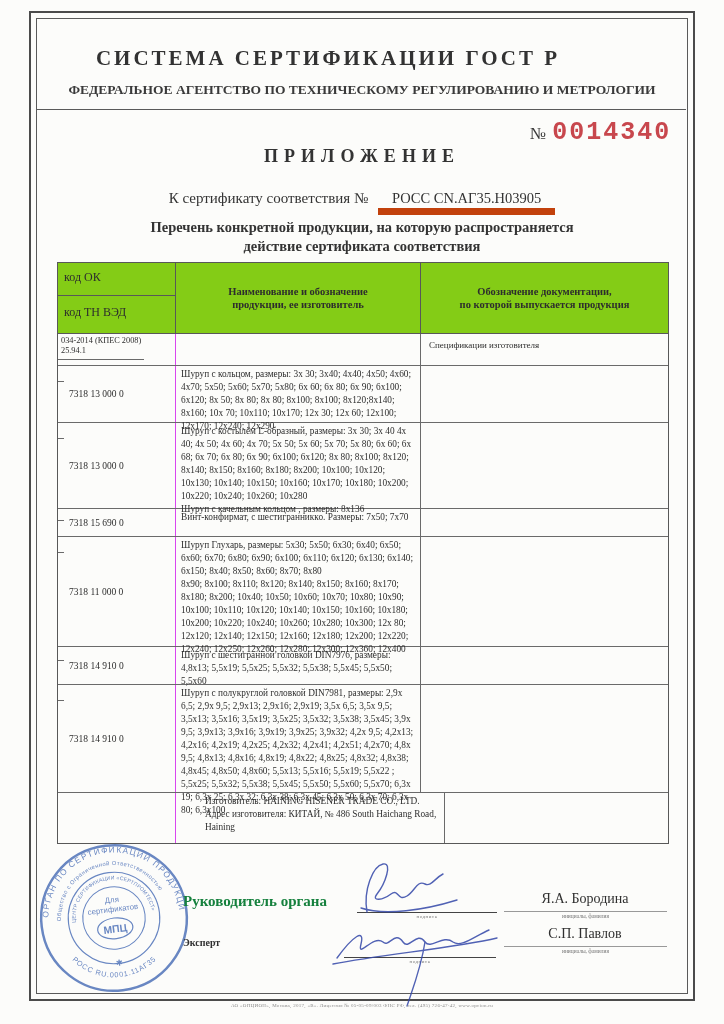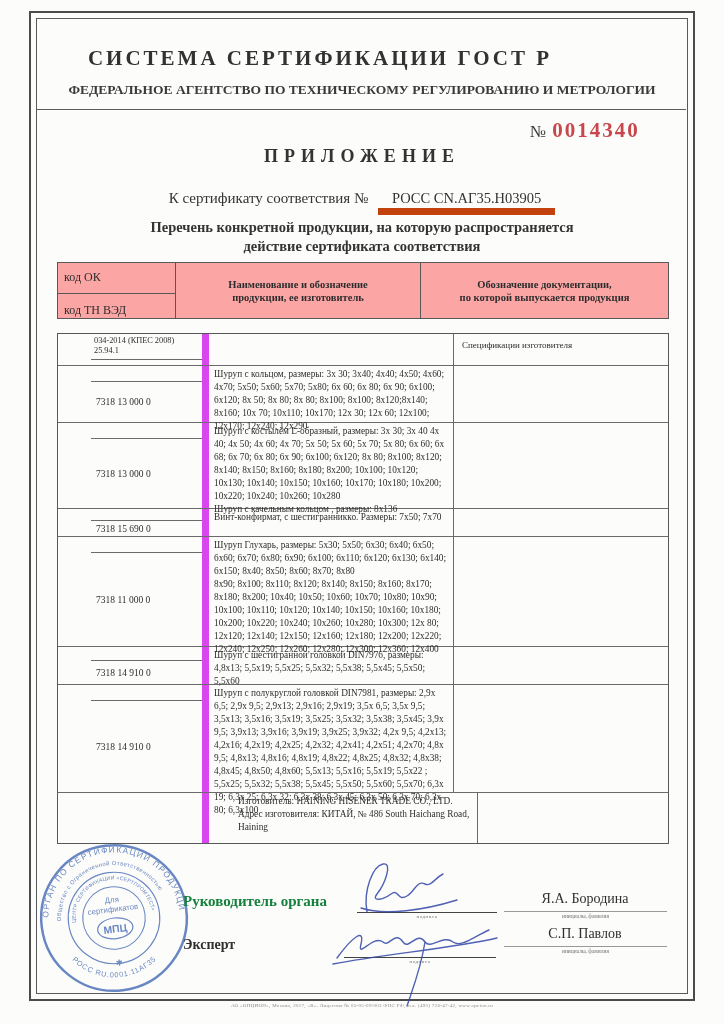--- a/index.html
+++ b/index.html
@@ -3,72 +3,72 @@
 <meta charset="utf-8">
 <style>
   html,body{margin:0;padding:0;background:#e9e9e7;}
   #page{position:relative;width:724px;height:1024px;background:#fcfcfa;overflow:hidden;
         font-family:"Liberation Serif", serif;color:#2d2d2d;}
   .abs{position:absolute;}
   
   .frame-outer{left:29px;top:11px;width:662px;height:986px;border:2px solid #4b4b4b;}
   .frame-inner{left:36px;top:18px;width:650px;height:974px;border:1px solid #5a5a5a;}
   
-  .sys-title{left:8px;top:46px;width:624px;text-align:center;font-size:21px;font-weight:bold;
+  .sys-title{left:16px;top:46px;width:624px;text-align:center;font-size:21px;font-weight:bold;
              letter-spacing:3px;color:#323232;}
   .agency{left:0;top:82px;width:724px;text-align:center;font-size:13.5px;font-weight:bold;color:#3a3a3a;}
   .hdr-rule{left:37px;top:109px;width:649px;border-top:1px solid #5a5a5a;}
   .blank-no{left:530px;top:118px;width:160px;display:flex;align-items:baseline;gap:6px;}
   .no-sign{font-size:17px;color:#3a3a3a;}
-  .no-digits{font-family:Liberation Serif, serif;font-size:21px;font-weight:bold;
+  .no-digits{font-family:Liberation Mono, monospace;font-size:25px;font-weight:bold;
              letter-spacing:2px;}
   .appendix{left:0;top:146px;width:724px;text-align:center;font-size:18px;font-weight:bold;
             letter-spacing:6px;color:#333;}
   .cert-line{left:0;top:190px;width:724px;text-align:center;font-size:15px;color:#333;}
   .cert-no{display:inline-block;border-bottom:7px solid #c2410c;padding:0 14px 1px 14px;
            font-size:14.5px;margin-left:6px;}
   .subtitle{left:82px;top:218px;width:560px;text-align:center;font-size:14.5px;font-weight:bold;
             line-height:19px;color:#333;white-space:pre-line;}
   
-  .thead{left:57px;top:262px;width:612px;height:57px;border:1px solid #585858;display:flex;
-         box-sizing:border-box;background:#fca5a5;}
+  .thead{left:57px;top:262px;width:612px;height:72px;border:1px solid #585858;display:flex;
+         box-sizing:border-box;background:#84cc16;}
   .h1{width:118px;border-right:1px solid #585858;box-sizing:border-box;display:flex;
       flex-direction:column;}
   .h1t{height:33px;border-bottom:1px solid #585858;box-sizing:border-box;font-size:12px;
        padding:7px 0 0 6px;}
   .h1b{flex:1;font-size:12px;padding:9px 0 0 6px;}
   .h2{width:245px;border-right:1px solid #585858;box-sizing:border-box;display:flex;
       align-items:center;justify-content:center;text-align:center;font-size:10.5px;
       font-weight:bold;white-space:pre-line;line-height:13px;}
   .h3{flex:1;display:flex;align-items:center;justify-content:center;text-align:center;
       font-size:10.5px;font-weight:bold;white-space:pre-line;line-height:13px;}
   .tbody{left:57px;top:333px;width:612px;border:1px solid #585858;box-sizing:border-box;
          background:#fcfcfa;}
   .trow{display:flex;border-bottom:1px solid #6a6a6a;box-sizing:border-box;}
   .trow:last-child{border-bottom:none;}
-  .c1{width:118px;border-right:7px solid #d946ef;box-sizing:border-box;display:flex;
-      flex-direction:column;margin-left:33px;}
+  .c1{width:118px;border-right:1px solid #d946ef;box-sizing:border-box;display:flex;
+      flex-direction:row;}
   .c1t{box-sizing:border-box;font-size:8.3px;line-height:9.5px;padding:2px 3px;}
   .c1t.has-b{border-bottom:1px solid #6a6a6a;}
   .c1m{flex:1;display:flex;align-items:center;font-size:9.5px;padding-left:5px;}
   .c2{width:245px;border-right:1px solid #6a6a6a;box-sizing:border-box;font-size:9.3px;
       line-height:13px;padding:2px 5px;white-space:pre-line;}
   .c3{flex:1;box-sizing:border-box;font-size:9px;padding:6px 8px;}
   .r0{height:32px;} .r0 .c1t{height:26px;}
   .r1{height:57px;} .r1 .c1t{height:16px;}
   .r2{height:86px;} .r2 .c1t{height:16px;}
   .r3{height:28px;} .r3 .c1t{height:12px;}
   .r4{height:110px;} .r4 .c1t{height:16px;}
   .r5{height:38px;} .r5 .c1t{height:14px;}
   .r6{height:108px;} .r6 .c1t{height:16px;}
   .r7{height:50px;gap:24px;} .r7 .c1t{height:0;border-bottom:none;}
   
   .stamp{left:36px;top:840px;width:156px;height:156px;transform:rotate(-7deg);opacity:.88;}
   .role-head{left:183px;top:893px;font-size:15px;font-weight:bold;color:#15803d;}
-  .role-expert{left:183px;top:937px;font-size:14px;font-weight:bold;color:#2f2f2f;}
+  .role-expert{left:183px;top:937px;font-size:10px;font-weight:bold;color:#2f2f2f;}
   .sigline1{left:357px;top:912px;width:140px;border-top:1px solid #444;}
   .sigline2{left:344px;top:957px;width:152px;border-top:1px solid #444;}
   .sigcap{font-size:5px;color:#777;text-align:center;letter-spacing:.5px;}
   .sigcap1{left:357px;top:914px;width:140px;}
   .sigcap2{left:344px;top:959px;width:152px;}
   .sig-svg{left:325px;top:850px;width:200px;height:160px;pointer-events:none;}
   .name1{left:500px;top:891px;width:170px;text-align:center;font-size:14px;color:#2f2f2f;}
   .nameline1{left:504px;top:911px;width:163px;border-top:1px solid #999;}
   .namecap{font-size:5.5px;color:#777;text-align:center;}
   .namecap1{left:504px;top:913px;width:163px;}

